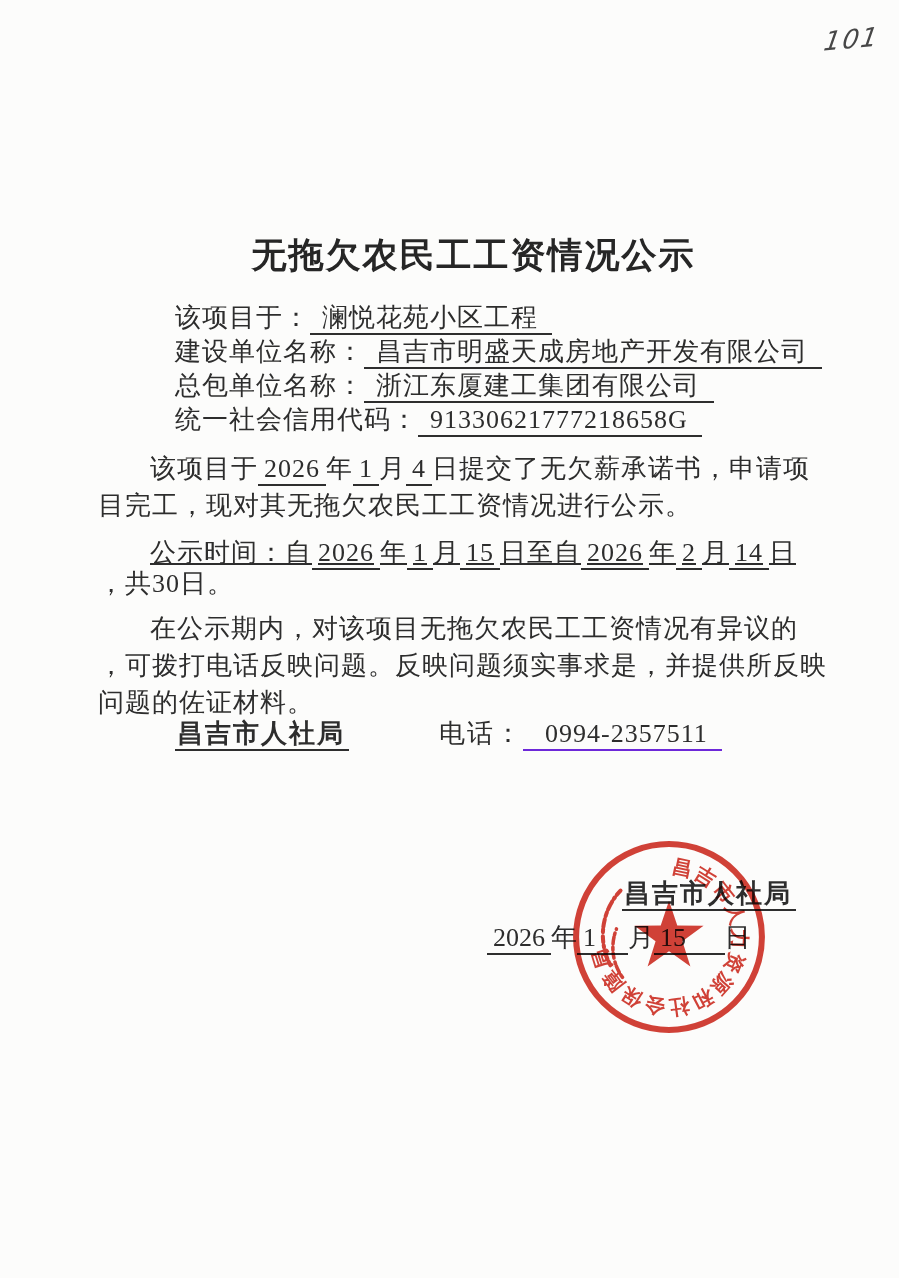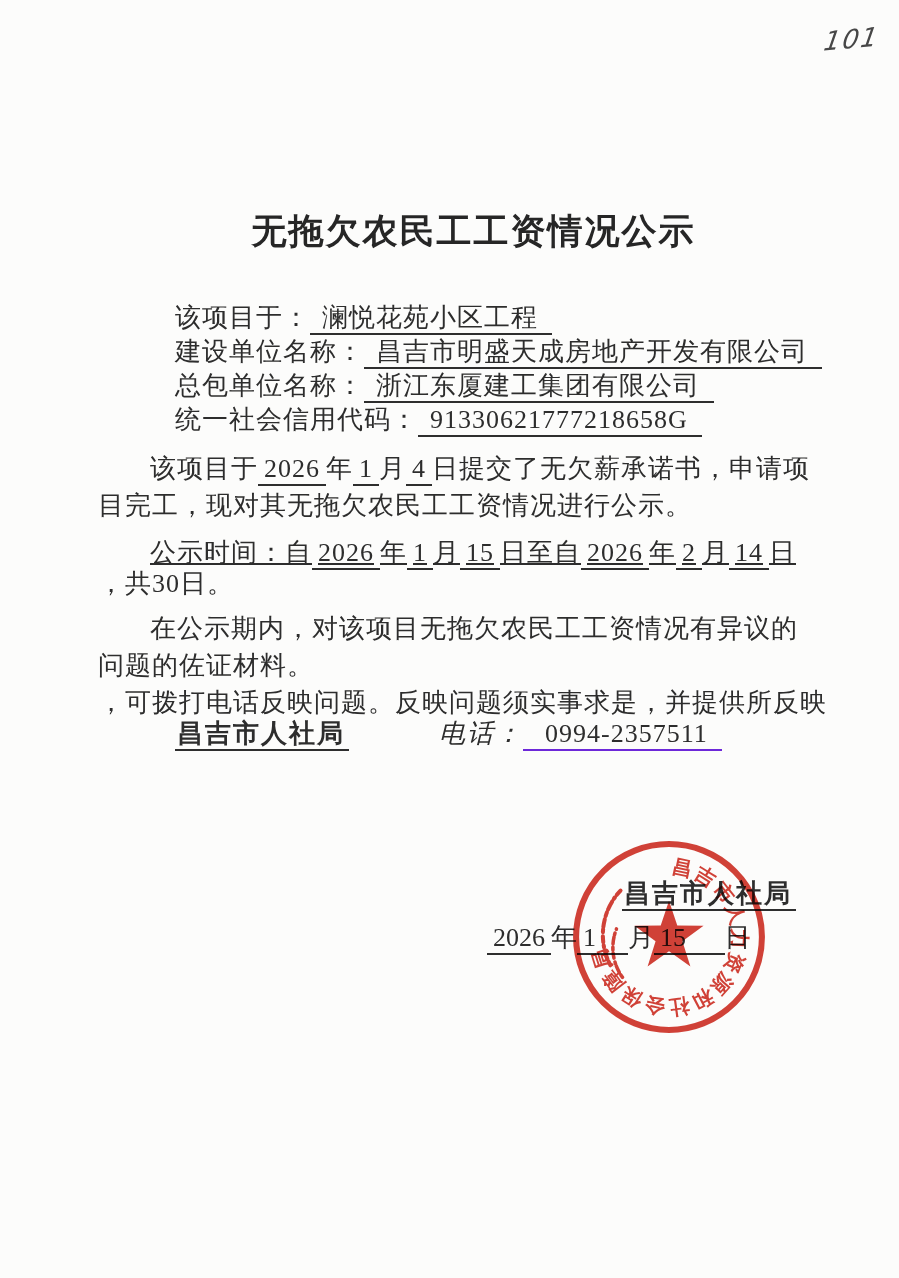--- a/index.html
+++ b/index.html
@@ -16,21 +16,21 @@
   .handwritten {
     position:absolute; left:824px; top:24px;
     font-family:"DejaVu Sans",sans-serif;
     font-style:italic;
     font-size:26px;
     color:#474747;
     transform:rotate(-5deg) skewX(-14deg);
     letter-spacing:2px;
   }
   .doc-title {
-    position:absolute; left:0; top:208px; width:899px;
+    position:absolute; left:0; top:232px; width:899px;
     padding-left:48px;
     text-align:center;
     font-size:35px; font-weight:600;
     letter-spacing:2px;
     color:#262626;
   }
   .fields {
     position:absolute; left:175px; top:301px; width:660px;
     font-size:26px;
   }
@@ -56,21 +56,21 @@
   .footer-line {
     position:absolute; left:175px; top:716px; width:640px;
     font-size:26px; white-space:nowrap;
   }
   .org-u {
     border-bottom:2px solid #2e2e2e;
     padding:0 4px 1px 2px;
     letter-spacing:2px;
     font-weight:bold;
   }
-  .phone-label { margin-left:90px; letter-spacing:2px;font-style:italic; }
+  .phone-label { margin-left:90px; letter-spacing:2px; }
   .phone-val {
     border-bottom:2px solid #6d28d9;
     padding:0 14px 1px 22px;
     letter-spacing:1px;
   }
   .sig-org {
     position:absolute; left:622px; top:876px;
     font-size:26px; white-space:nowrap;
   }
   .sig-date {
@@ -100,22 +100,22 @@
       <div class="fline"><span class="flabel">总包单位名称：</span><span class="fvalue">浙江东厦建工集团有限公司</span></div>
       <div class="fline gap"><span class="flabel">统一社会信用代码：</span><span class="fvalue">91330621777218658G</span></div>
     </div>
 
   <div class="body-text">
       <div class="bline indent"><span>该项目于</span><span class="u">2026</span><span>年</span><span class="u">1</span><span>月</span><span class="u">4</span><span>日提交了无欠薪承诺书，申请项</span></div>
       <div class="bline"><span>目完工，现对其无拖欠农民工工资情况进行公示。</span></div>
       <div class="bline indent" style="margin-top: 10px; text-decoration: underline;"><span>公示时间：自</span><span class="u">2026</span><span>年</span><span class="u">1</span><span>月</span><span class="u">15</span><span>日至自</span><span class="u">2026</span><span>年</span><span class="u">2</span><span>月</span><span class="u">14</span><span>日</span></div>
       <div class="bline" style="margin-top: -6px;"><span>，共30日。</span></div>
       <div class="bline indent" style="margin-top: 8px;"><span>在公示期内，对该项目无拖欠农民工工资情况有异议的</span></div>
+      <div class="bline"><span>，可拨打电话反映问题。反映问题须实事求是，并提供所反映</span></div>
       <div class="bline"><span>问题的佐证材料。</span></div>
-      <div class="bline"><span>，可拨打电话反映问题。反映问题须实事求是，并提供所反映</span></div>
     </div>
 
   <div class="footer-line">
     <span class="org-u">昌吉市人社局</span><span class="phone-label">电话：</span><span class="phone-val">0994-2357511</span>
   </div>
 
   <div class="sig-org">
     <span class="org-u">昌吉市人社局</span>
   </div>
 

